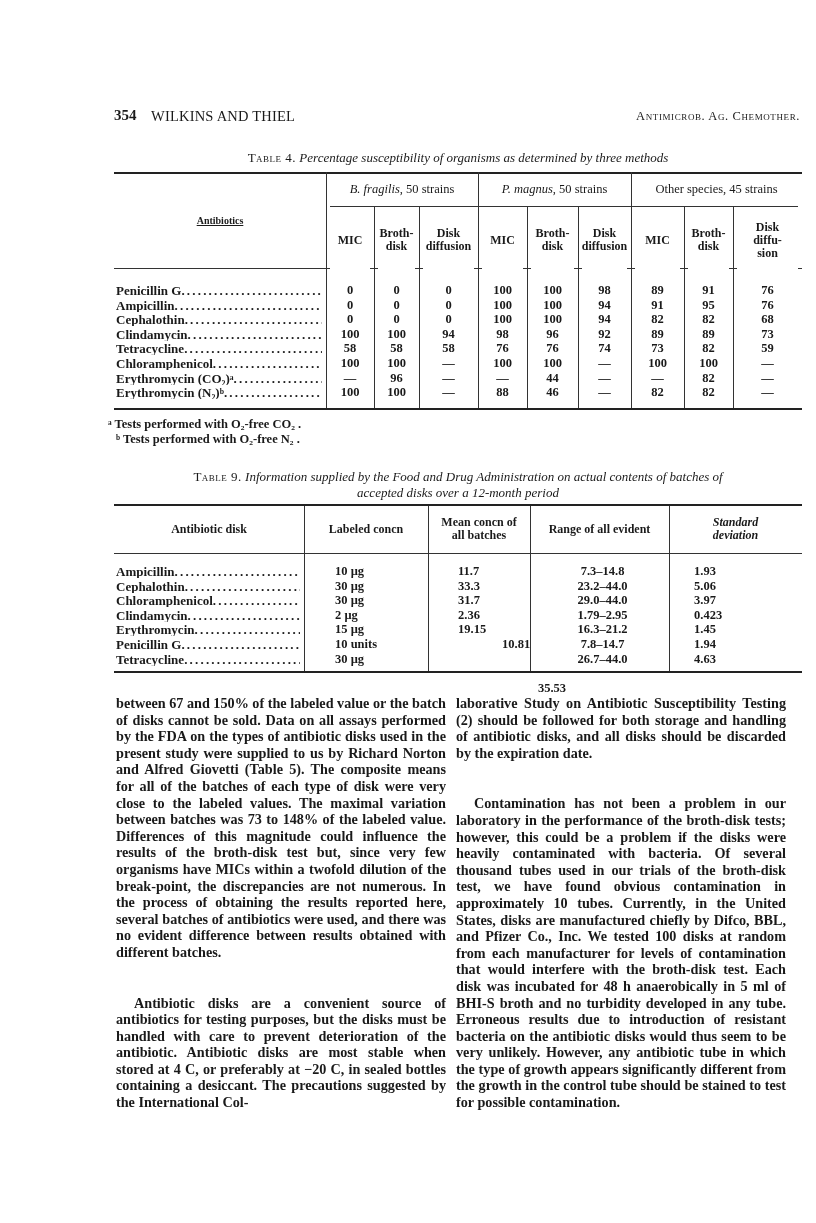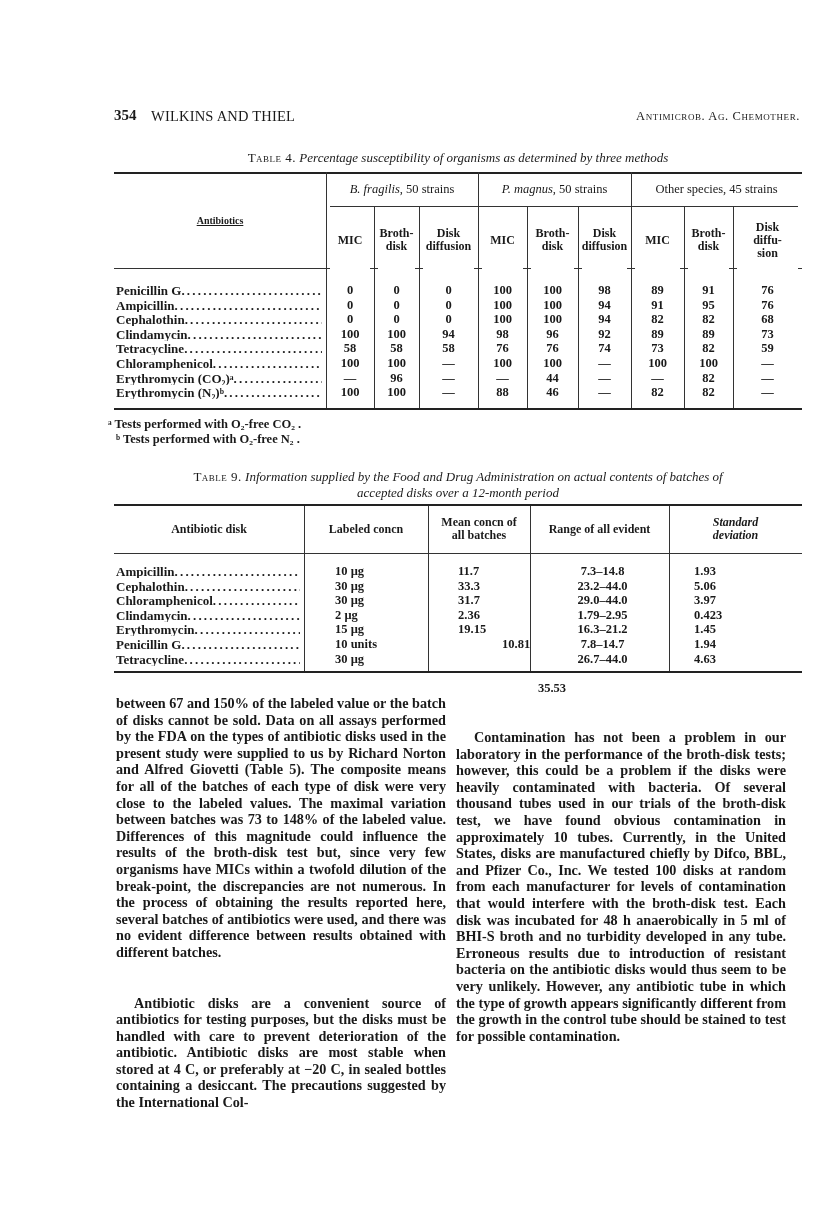--- a/index.html
+++ b/index.html
@@ -253,14 +253,15 @@
     <div class="num" style="left:476px;top:652.6px;width:90px;text-align:right;margin-top:29px;">35.53</div>
     <div class="num" style="left:540px;top:652.6px;width:125px;text-align:center;">26.7–44.0</div>
     <div class="num" style="left:694px;top:652.6px;width:90px;text-align:left;">4.63</div>
   </div>
 
 <div class="col" style="left:116px; top:695px;">
   <p>between 67 and 150% of the labeled value or the batch of disks cannot be sold. Data on all assays performed by the FDA on the types of antibiotic disks used in the present study were supplied to us by Richard Norton and Alfred Giovetti (Table 5). The composite means for all of the batches of each type of disk were very close to the labeled values. The maximal variation between batches was 73 to 148% of the labeled value. Differences of this magnitude could influence the results of the broth-disk test but, since very few organisms have MICs within a twofold dilution of the break-point, the discrepancies are not numerous. In the process of obtaining the results reported here, several batches of antibiotics were used, and there was no evident difference between results obtained with different batches.</p>
   <p class="ind">Antibiotic disks are a convenient source of antibiotics for testing purposes, but the disks must be handled with care to prevent deterioration of the antibiotic. Antibiotic disks are most stable when stored at 4 C, or preferably at −20 C, in sealed bottles containing a desiccant. The precautions suggested by the International Col-</p>
 </div>
 <div class="col" style="left:456px; top:695px;">
+  <p>laborative Study on Antibiotic Susceptibility Testing (2) should be followed for both storage and handling of antibiotic disks, and all disks should be discarded by the expiration date.</p>
   <p class="ind">Contamination has not been a problem in our laboratory in the performance of the broth-disk tests; however, this could be a problem if the disks were heavily contaminated with bacteria. Of several thousand tubes used in our trials of the broth-disk test, we have found obvious contamination in approximately 10 tubes. Currently, in the United States, disks are manufactured chiefly by Difco, BBL, and Pfizer Co., Inc. We tested 100 disks at random from each manufacturer for levels of contamination that would interfere with the broth-disk test. Each disk was incubated for 48 h anaerobically in 5 ml of BHI-S broth and no turbidity developed in any tube. Erroneous results due to introduction of resistant bacteria on the antibiotic disks would thus seem to be very unlikely. However, any antibiotic tube in which the type of growth appears significantly different from the growth in the control tube should be stained to test for possible contamination.</p>
 </div>
 
 </body></html>

